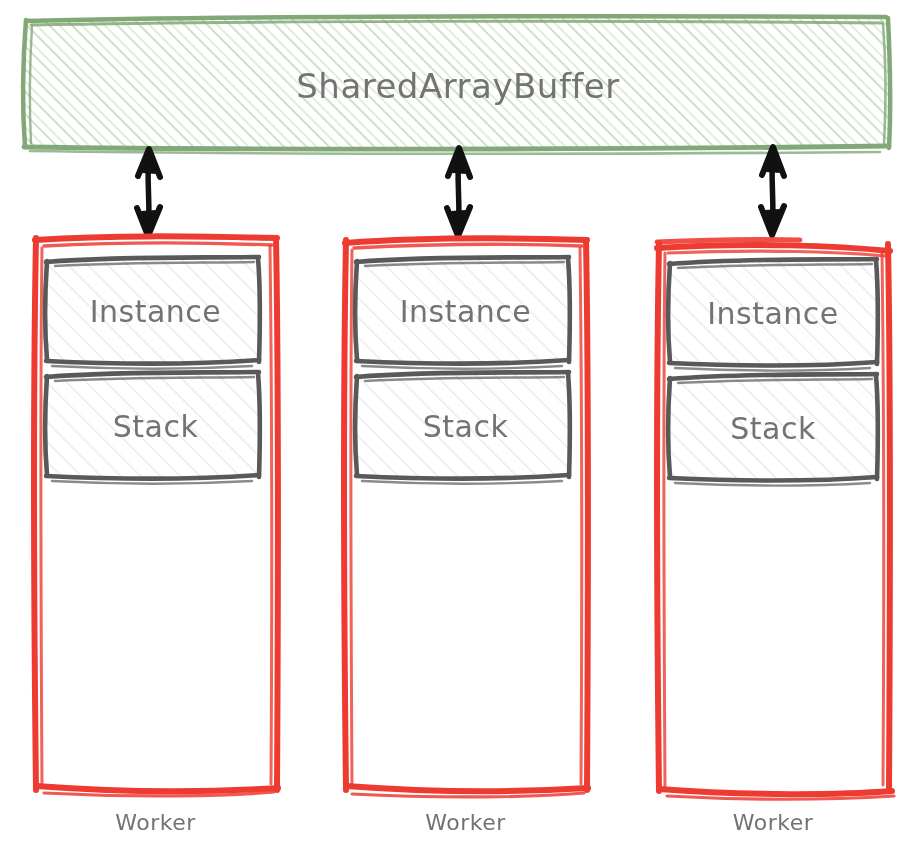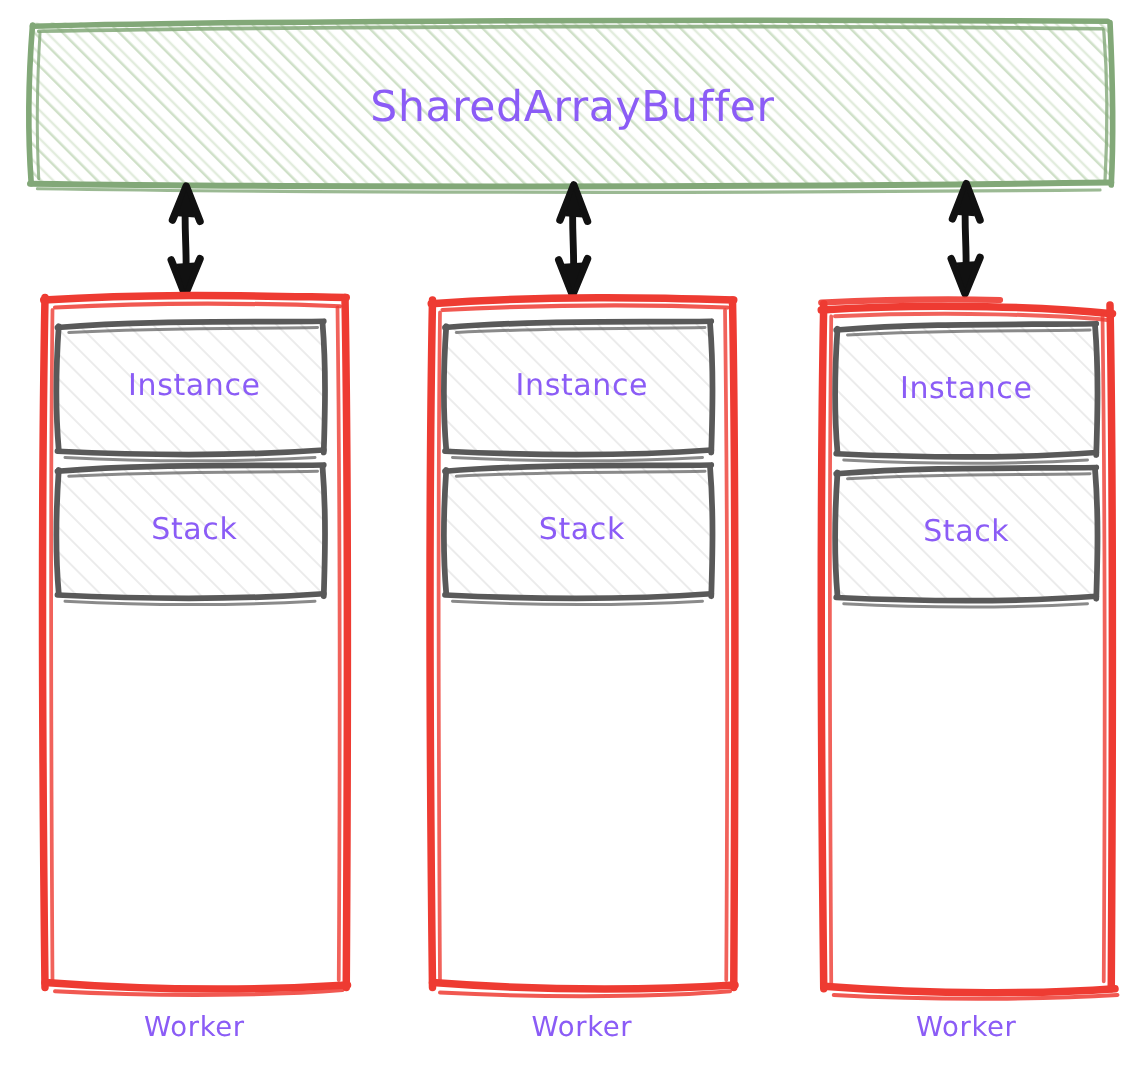--- a/index.html
+++ b/index.html
@@ -22,31 +22,31 @@
   #diagram-svg {
     position: absolute;
     top: 0;
     left: 0;
     width: 916px;
     height: 862px;
   }
   .label-text {
     position: absolute;
     font-family: "DejaVu Sans", sans-serif;
-    color: #8b5cf6;
+    color: #737373;
     white-space: nowrap;
     text-align: center;
     letter-spacing: 0.5px;
   }
   .buffer-title {
     font-size: 34px;
     font-weight: 400;
   }
   .inner-label {
-    font-size: 24px;
+    font-size: 30px;
     font-weight: 400;
   }
   .worker-label {
     font-size: 22px;
     font-weight: 400;
   }
 </style>
 </head>
 <body>
 

